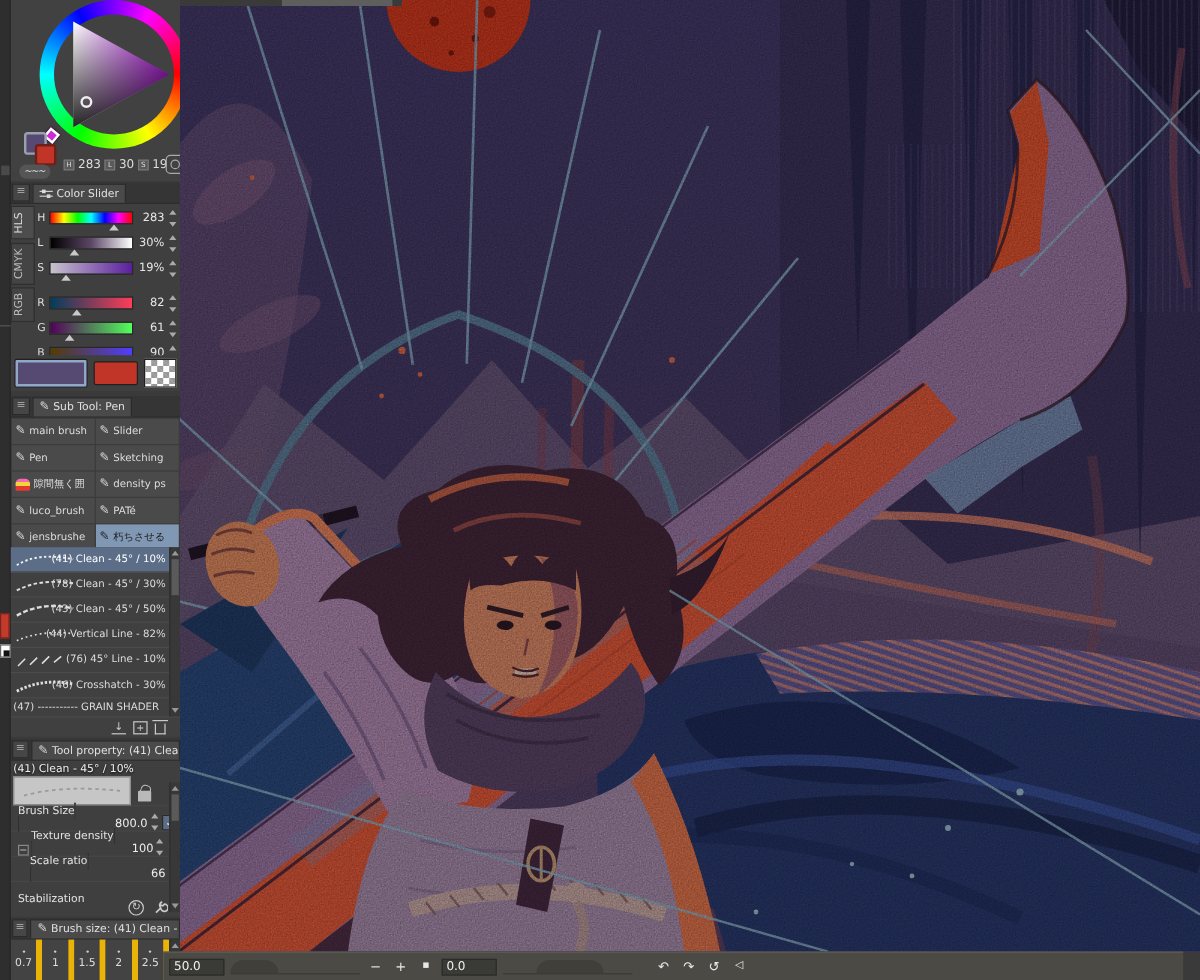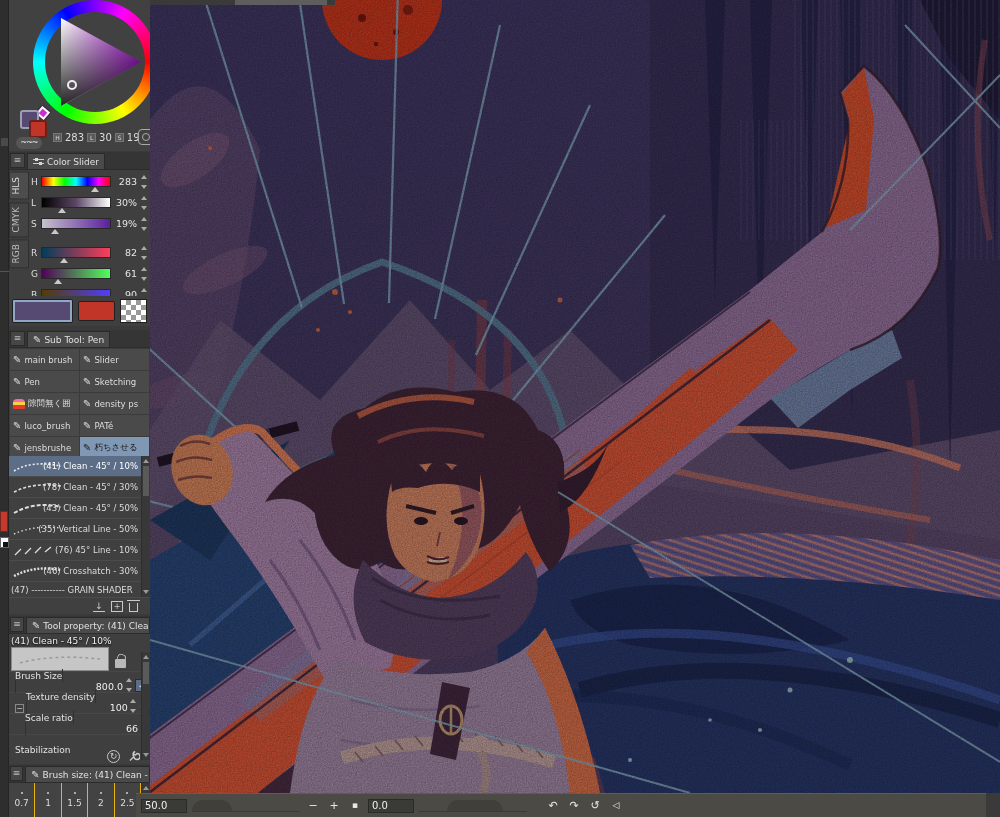--- a/index.html
+++ b/index.html
@@ -102,21 +102,21 @@
 .minibar{width:56px;height:5px;background:#575757;margin-top:1px;border:1px solid #303030;position:relative}
 .minibar i{display:block;height:100%;background:#8d8d8d}
 .tpval{font-size:9.5px;color:#eee;width:30px;text-align:right}
 .tog{width:13px;height:13px;background:#5d6d85;border:1px solid #2b2b2b;color:#dfe8f2;font-size:8px;line-height:12px;text-align:center;margin-left:2px}
 .ghosty{color:#8a8a8a;font-size:9px;margin-left:2px}
 .minusbox{width:9px;height:9px;border:1px solid #888;color:#ccc;font-size:8px;line-height:7px;text-align:center;margin-right:2px}
 .tp-foot{position:absolute;right:10px;bottom:1px;display:flex;gap:7px;align-items:center}
 .round-ico{width:13px;height:13px;border:1px solid #c9c9c9;border-radius:50%;color:#c9c9c9;font-size:9px;line-height:11px;text-align:center}
 
 #bs-grid{position:absolute;left:9px;top:783px;width:132px;height:34px;display:flex}
-.bscell{flex:1;border-right:1px solid #eab308;background:#434343;display:flex;flex-direction:column;align-items:center;justify-content:center;gap:4px}
+.bscell{flex:1;border-right:5px solid #eab308;background:#434343;display:flex;flex-direction:column;align-items:center;justify-content:center;gap:4px}
 .bscell .dot{width:2px;height:2px;border-radius:50%;background:#cfcfcf}
 .bscell .num{font-size:9px;color:#ddd}
 
 #canvas-wrap{left:150px;top:0;width:850px;height:793px;overflow:hidden;background:#453a66}
 #canvas-topstrip{left:150px;top:0;width:185px;height:5px;background:#3a3a3a}
 #canvas-topstrip i{position:absolute;left:85px;top:0;width:92px;height:5px;background:#5e5e5e}
 
 #statusbar{left:136px;top:793px;width:850px;height:24px;background:#4b4a45;border-top:1px solid #5e5d58;display:flex;align-items:center;gap:5px;padding:0 5px;font-size:10px}
 .valbox{width:46px;height:14px;background:#3a3a36;border:1px solid #2b2b28;color:#f0f0f0;padding:0 3px;line-height:12px}
 .sl{position:relative;width:108px;height:13px;border-bottom:1px solid #3a3a36;align-self:center}
@@ -336,21 +336,21 @@
   <div class="brow">
     <svg class="stroke-prev" width="55" height="18">
         <path d="M3,14 Q24,2 50,8" fill="none" stroke="#ddd" stroke-width="2" stroke-dasharray="4 2"></path>
       </svg>
     <span class="lbl">(43) Clean - 45° / 50%</span>
   </div>
   <div class="brow">
     <svg class="stroke-prev" width="55" height="18">
         <path d="M3,14 Q22,5 50,8" fill="none" stroke="#ddd" stroke-width="1.4" stroke-dasharray="1.5 2.5"></path>
       </svg>
-    <span class="lbl">(35) Vertical Line - 50%</span>
+    <span class="lbl">(44) Vertical Line - 82%</span>
   </div>
   <div class="brow">
     <svg class="stroke-prev" width="55" height="18">
         <path d="M4,14 L10,8 M14,13 L20,7 M24,12 L30,6 M34,11 L40,6" fill="none" stroke="#ddd" stroke-width="1.3"></path>
       </svg>
     <span class="lbl">(76) 45° Line - 10%</span>
   </div>
   <div class="brow">
     <svg class="stroke-prev" width="55" height="18">
         <path d="M3,14 Q24,3 50,8" fill="none" stroke="#ddd" stroke-width="2.4" stroke-dasharray="2 1.5"></path>

